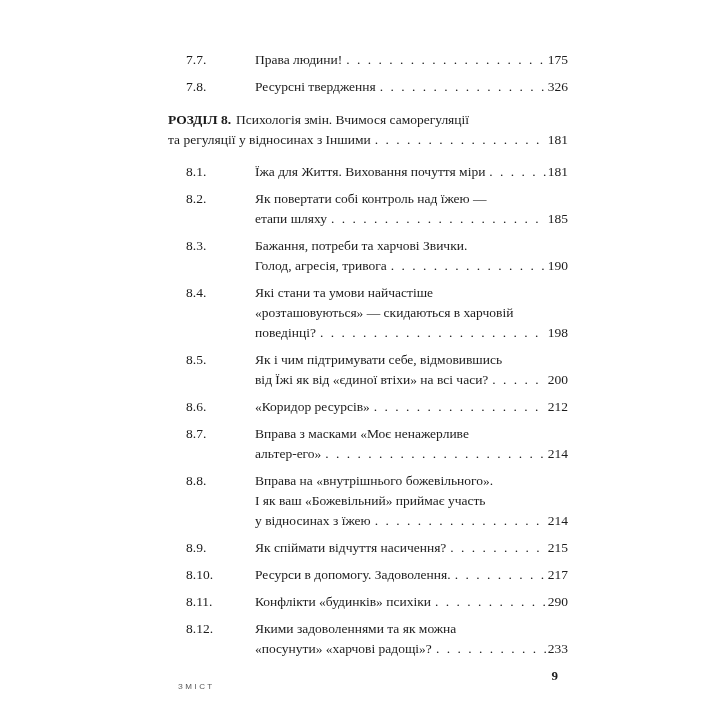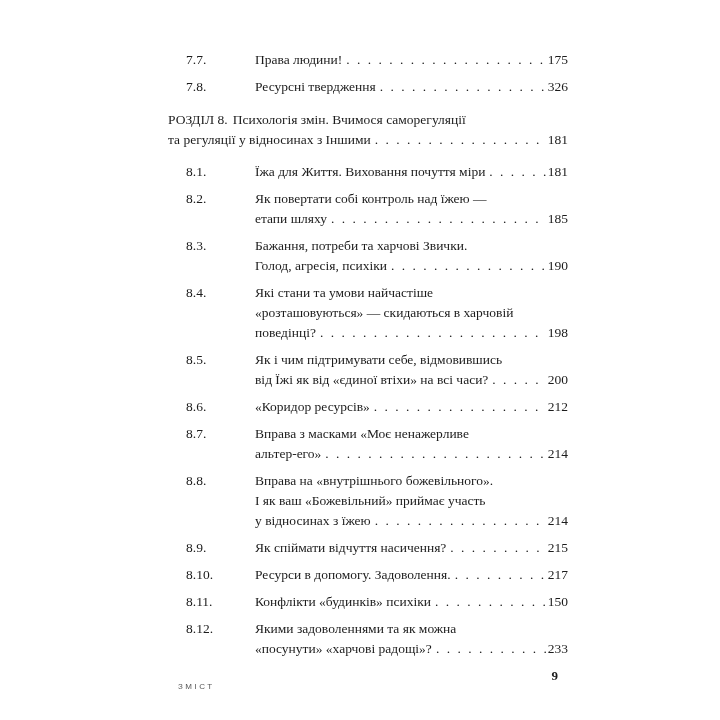--- a/index.html
+++ b/index.html
@@ -41,21 +41,21 @@
   }
   .leader::after {
     content: ". . . . . . . . . . . . . . . . . . . . . . . . . . . . . . . . . . . . . . . . . . . . . . . . . . . . . . . . . .";
     letter-spacing: 2px;
   }
   .pagenum { flex: none; }
   .chapter {
     margin-top: 13px;
     margin-bottom: 12px;
   }
-  .chapter-label { font-weight: normal; margin-right: 5px; }
+  .chapter-label { font-weight: bold; margin-right: 5px; }
   .footer-left {
     position: absolute;
     left: 178px;
     bottom: 29px;
     font-family: "Liberation Sans", sans-serif;
     font-size: 8px;
     letter-spacing: 2.5px;
     color: #555555;
   }
   .footer-page {
@@ -133,21 +133,21 @@
             </div>
           </div>
         </div>
         <div class="entry">
           <div class="entry-num">8.3.</div>
           <div class="entry-body">
             <div class="toc-line">
               <span class="line-text">Бажання, потреби та харчові Звички.</span>
             </div>
             <div class="toc-line">
-              <span class="line-text">Голод, агресія, психіки</span>
+              <span class="line-text">Голод, агресія, тривога</span>
               <span class="leader"></span>
               <span class="pagenum">190</span>
             </div>
           </div>
         </div>
         <div class="entry">
           <div class="entry-num">8.4.</div>
           <div class="entry-body">
             <div class="toc-line">
               <span class="line-text">Які стани та умови найчастіше</span>
@@ -233,21 +233,21 @@
               <span class="pagenum">217</span>
             </div>
           </div>
         </div>
         <div class="entry">
           <div class="entry-num">8.11.</div>
           <div class="entry-body">
             <div class="toc-line">
               <span class="line-text">Конфлікти «будинків» психіки</span>
               <span class="leader"></span>
-              <span class="pagenum">150</span>
+              <span class="pagenum">290</span>
             </div>
           </div>
         </div>
         <div class="entry">
           <div class="entry-num">8.12.</div>
           <div class="entry-body">
             <div class="toc-line">
               <span class="line-text">Якими задоволеннями та як можна</span>
             </div>
             <div class="toc-line">

